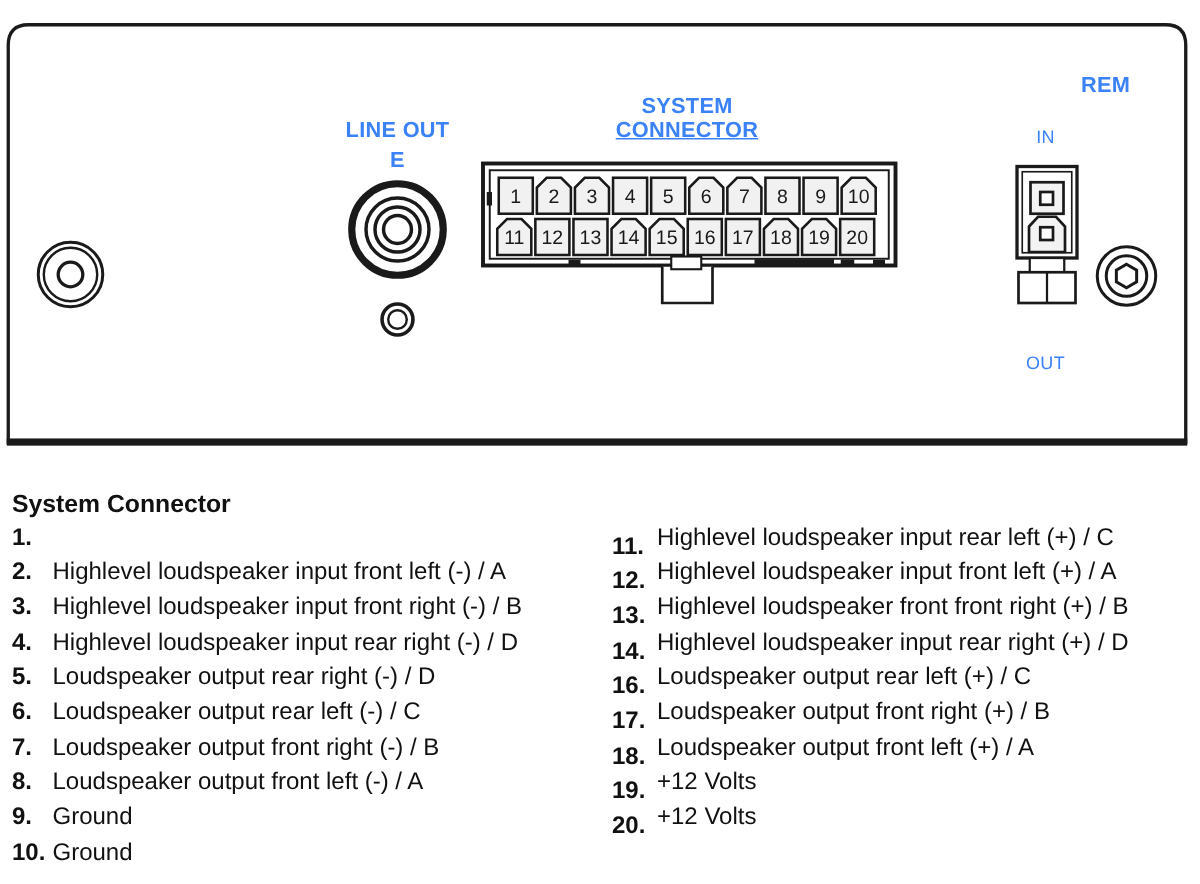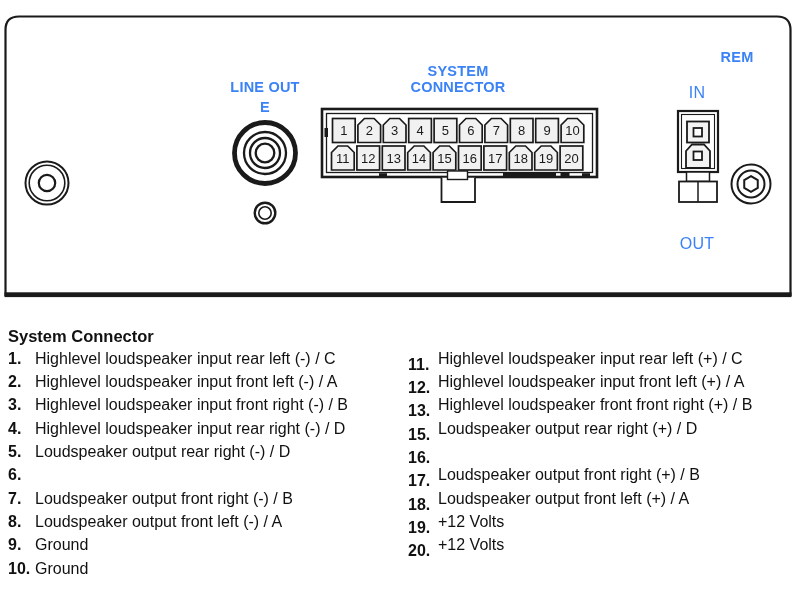--- a/index.html
+++ b/index.html
@@ -19,21 +19,21 @@
   .pin-num {
     font-size: 13px; fill: #1a1a1a; text-anchor: middle;
     font-family: "Liberation Sans", sans-serif;
   }
 
   .label {
     position: absolute; transform: translateX(-50%);
     font-weight: bold; font-size: 14.5px; color: #3b82f6;
     white-space: nowrap; letter-spacing: 0.2px;
   }
-  .label.regular { font-weight: normal; font-size: 16px; }
+  .label.regular { font-weight: normal; font-size: 12px; }
 
   .legend { position: absolute; left: 0; top: 0; width: 800px; height: 520px; pointer-events: none; }
   .legend-title {
     position: absolute; left: 8px; top: 327px;
     font-size: 16.5px; font-weight: bold; color: #111;
   }
   .legend-col {
     position: absolute; top: 347px; list-style: none;
   }
   .legend-col.left  { left: 8px;   width: 392px; }
@@ -145,51 +145,51 @@
     <g>
       <circle class="stroke" cx="751" cy="184" r="19.5" stroke-width="2"></circle>
       <circle class="stroke" cx="751" cy="184" r="13.5" stroke-width="2"></circle>
       <polygon class="stroke" stroke-width="2" points="751,176.2 757.76,180.1 757.76,187.9 751,191.8 744.24,187.9 744.24,180.1"></polygon>
     </g>
   </svg>
 
   <div class="label" style="left:265px; top:79px;">LINE OUT</div>
   <div class="label" style="left:265px; top:99px;">E</div>
   <div class="label" style="left:458px; top:63px;">SYSTEM</div>
-  <div class="label" style="left:458px; top:79px;">CONNECTOR</div>
+  <div class="label" style="left:458px; top:79px;text-decoration:underline;">CONNECTOR</div>
   <div class="label" style="left:697px; top:49px;margin-left:40px;">REM</div>
   <div class="label regular" style="left:697px; top:84px;">IN</div>
   <div class="label regular" style="left:697px; top:212px;margin-top:23px;">OUT</div>
 </div>
 
 <div class="legend">
   <div class="legend-title">System Connector</div>
   <ol id="legend-left" class="legend-col left">
       <li class="legend-row">
         <span class="legend-num">1.</span>
-        <span class="legend-desc">Highlevel loudspeaker input rear left (-) / C</span>
       </li>
       <li class="legend-row">
         <span class="legend-num">2.</span>
         <span class="legend-desc">Highlevel loudspeaker input front left (-) / A</span>
       </li>
       <li class="legend-row">
         <span class="legend-num">3.</span>
         <span class="legend-desc">Highlevel loudspeaker input front right (-) / B</span>
       </li>
       <li class="legend-row">
         <span class="legend-num">4.</span>
         <span class="legend-desc">Highlevel loudspeaker input rear right (-) / D</span>
       </li>
       <li class="legend-row">
         <span class="legend-num">5.</span>
         <span class="legend-desc">Loudspeaker output rear right (-) / D</span>
       </li>
       <li class="legend-row">
         <span class="legend-num">6.</span>
+        <span class="legend-desc">Loudspeaker output rear left (-) / C</span>
       </li>
       <li class="legend-row">
         <span class="legend-num">7.</span>
         <span class="legend-desc">Loudspeaker output front right (-) / B</span>
       </li>
       <li class="legend-row">
         <span class="legend-num">8.</span>
         <span class="legend-desc">Loudspeaker output front left (-) / A</span>
       </li>
       <li class="legend-row">
@@ -208,25 +208,26 @@
       </li>
       <li class="legend-row">
         <span class="legend-num">12.</span>
         <span class="legend-desc">Highlevel loudspeaker input front left (+) / A</span>
       </li>
       <li class="legend-row">
         <span class="legend-num">13.</span>
         <span class="legend-desc">Highlevel loudspeaker front front right (+) / B</span>
       </li>
       <li class="legend-row">
-        <span class="legend-num">15.</span>
-        <span class="legend-desc">Loudspeaker output rear right (+) / D</span>
+        <span class="legend-num">14.</span>
+        <span class="legend-desc">Highlevel loudspeaker input rear right (+) / D</span>
       </li>
       <li class="legend-row">
         <span class="legend-num">16.</span>
+        <span class="legend-desc">Loudspeaker output rear left (+) / C</span>
       </li>
       <li class="legend-row">
         <span class="legend-num">17.</span>
         <span class="legend-desc">Loudspeaker output front right (+) / B</span>
       </li>
       <li class="legend-row">
         <span class="legend-num">18.</span>
         <span class="legend-desc">Loudspeaker output front left (+) / A</span>
       </li>
       <li class="legend-row">

